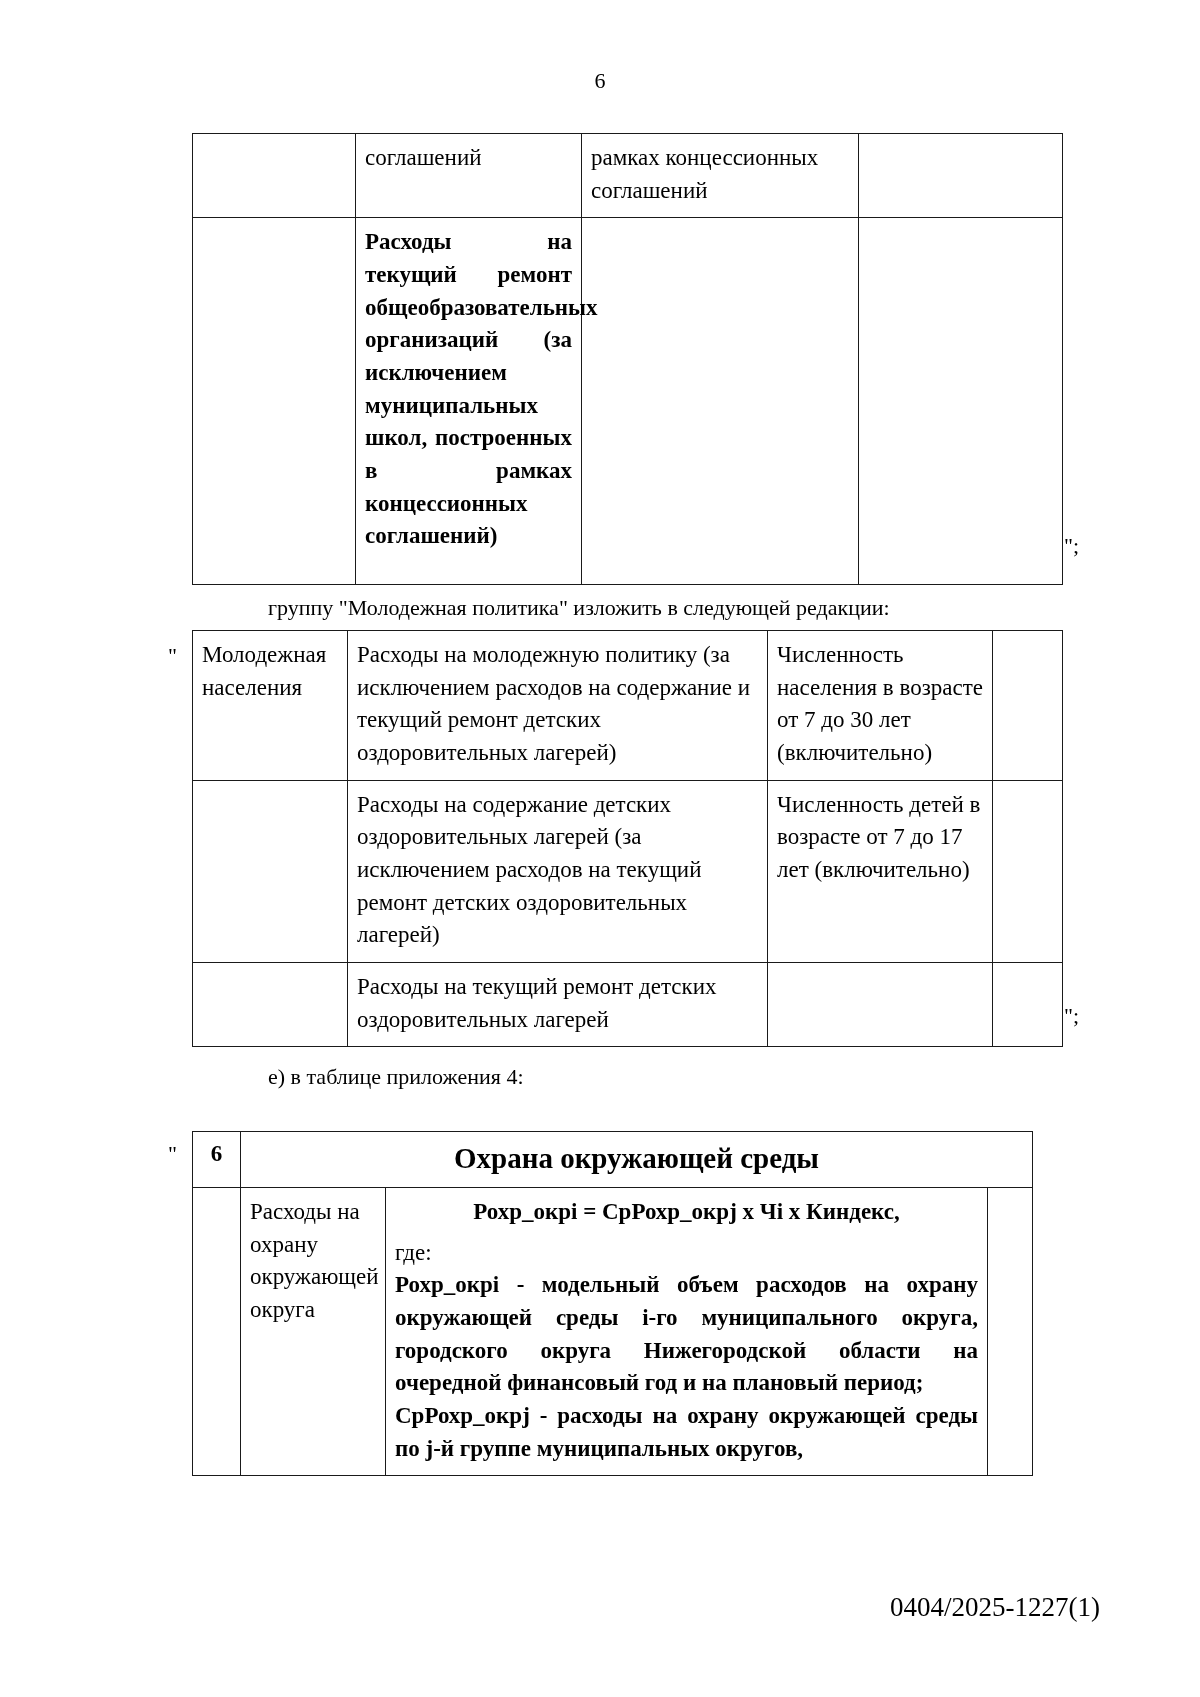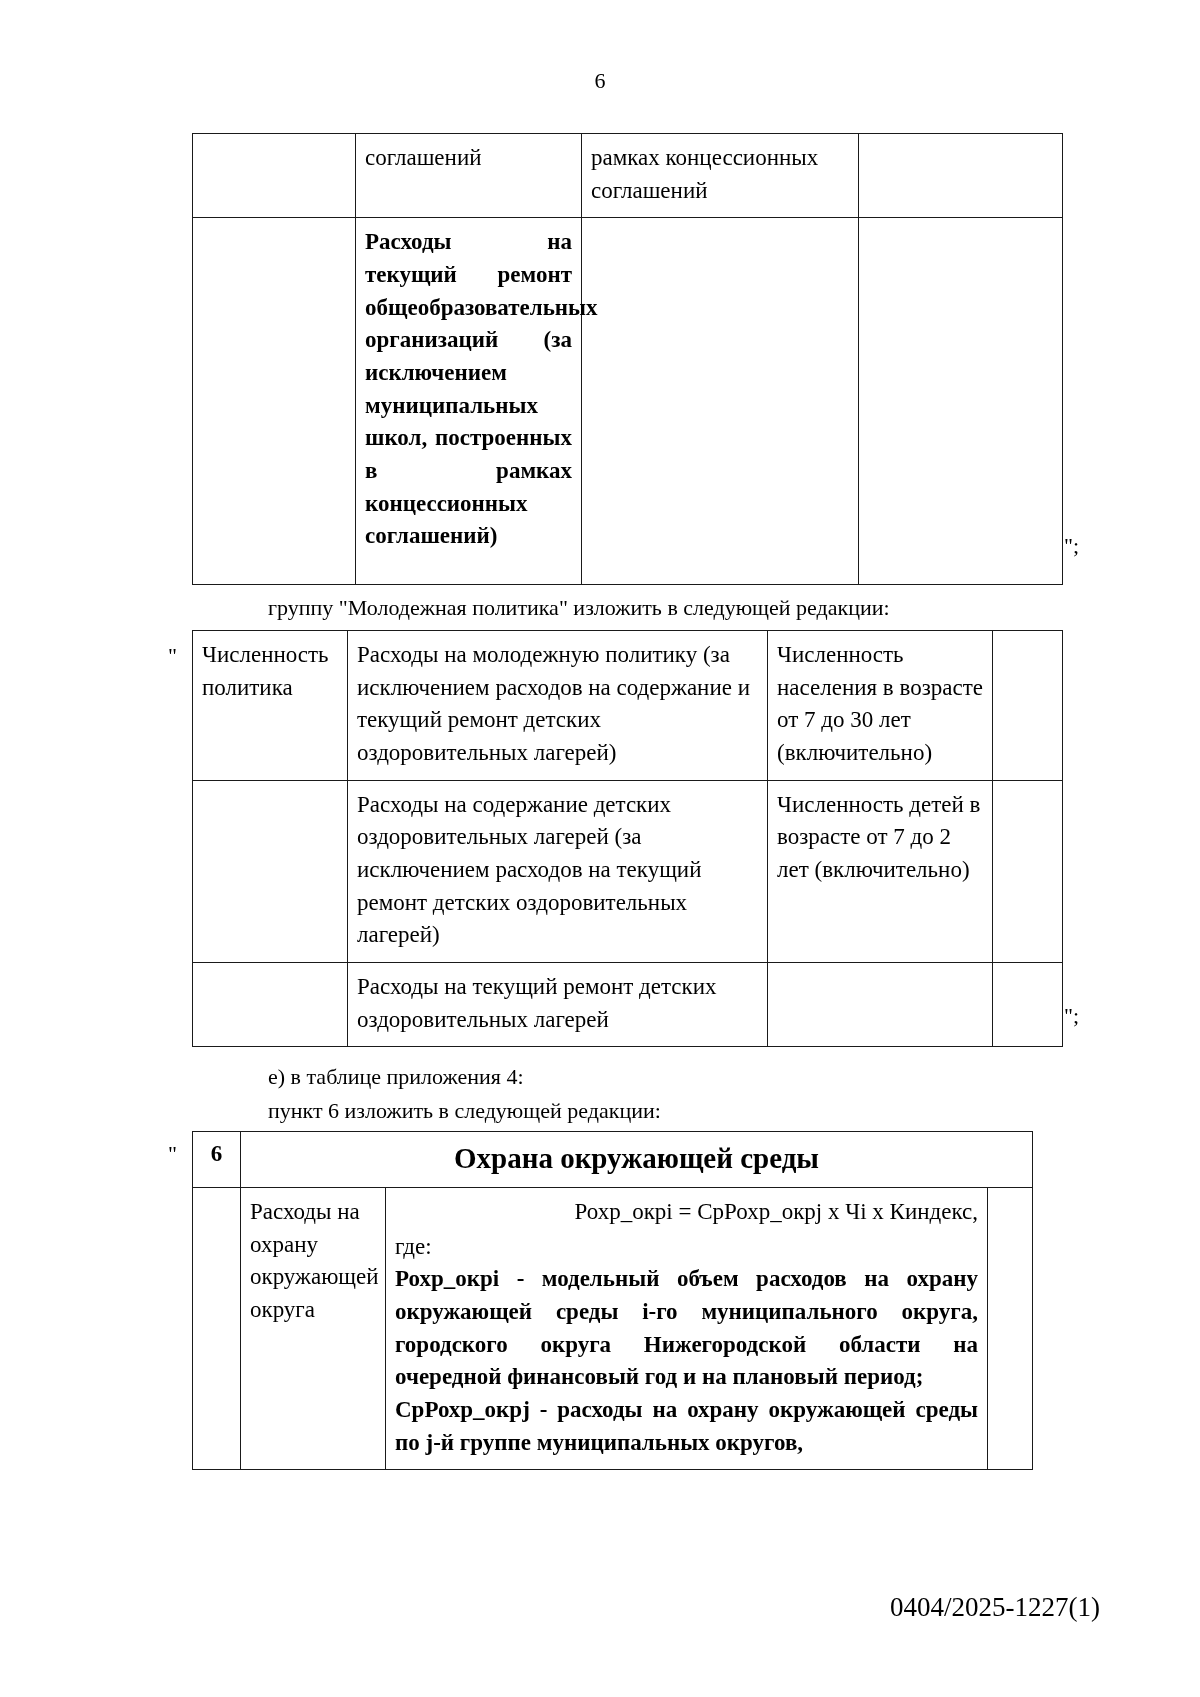--- a/index.html
+++ b/index.html
@@ -90,22 +90,23 @@
     font-size: 29px;
     padding: 6px 4px 8px 4px;
   }
   .tbl3 .num {
     text-align: center;
     font-size: 23px;
     font-weight: bold;
     padding-top: 6px;
   }
   .formula-line {
-    text-align: right;
-    margin-bottom: 2px;
+    text-align: center;
+    margin-bottom: 8px;
+    font-weight: bold;
   }
 
   .footer-code {
     position: absolute;
     top: 1592px;
     right: 100px;
     font-size: 27px;
   }
 </style>
 </head>
@@ -149,45 +150,44 @@
   <div class="tbl2-wrap">
     <table class="tbl2 doc-table">
       <colgroup>
         <col style="width:155px">
         <col style="width:420px">
         <col style="width:225px">
         <col style="width:70px">
       </colgroup>
       <tbody>
         <tr>
-          <td>Численность политика</td>
+          <td>Молодежная населения</td>
           <td>Расходы на молодежную политику (за исключением расходов на содержание и текущий ремонт детских оздоровительных лагерей)</td>
           <td>Численность населения в возрасте от 7 до 30 лет (включительно)</td>
           <td></td>
         </tr>
         <tr>
           <td></td>
           <td>Расходы на содержание детских оздоровительных лагерей (за исключением расходов на текущий ремонт детских оздоровительных лагерей)</td>
-          <td>Численность детей в возрасте от 7 до 2 лет (включительно)</td>
+          <td>Численность детей в возрасте от 7 до 17 лет (включительно)</td>
           <td></td>
         </tr>
         <tr>
           <td></td>
           <td>Расходы на текущий ремонт детских оздоровительных лагерей</td>
           <td></td>
           <td></td>
         </tr>
       </tbody>
     </table>
   </div>
 
   <div class="quote-mark" style="top:1005px; left:1064px;">";</div>
 
   <div class="para" style="top:1063px; left:268px;text-align:center;">е) в таблице приложения 4:</div>
-  <div class="para" style="top:1097px; left:268px;">пункт 6 изложить в следующей редакции:</div>
 
   <div class="quote-mark" style="top:1143px; left:168px;">"</div>
 
   <div class="tbl3-wrap">
     <table class="tbl3 doc-table">
       <colgroup>
         <col style="width:48px">
         <col style="width:145px">
         <col style="width:602px">
         <col style="width:45px">

